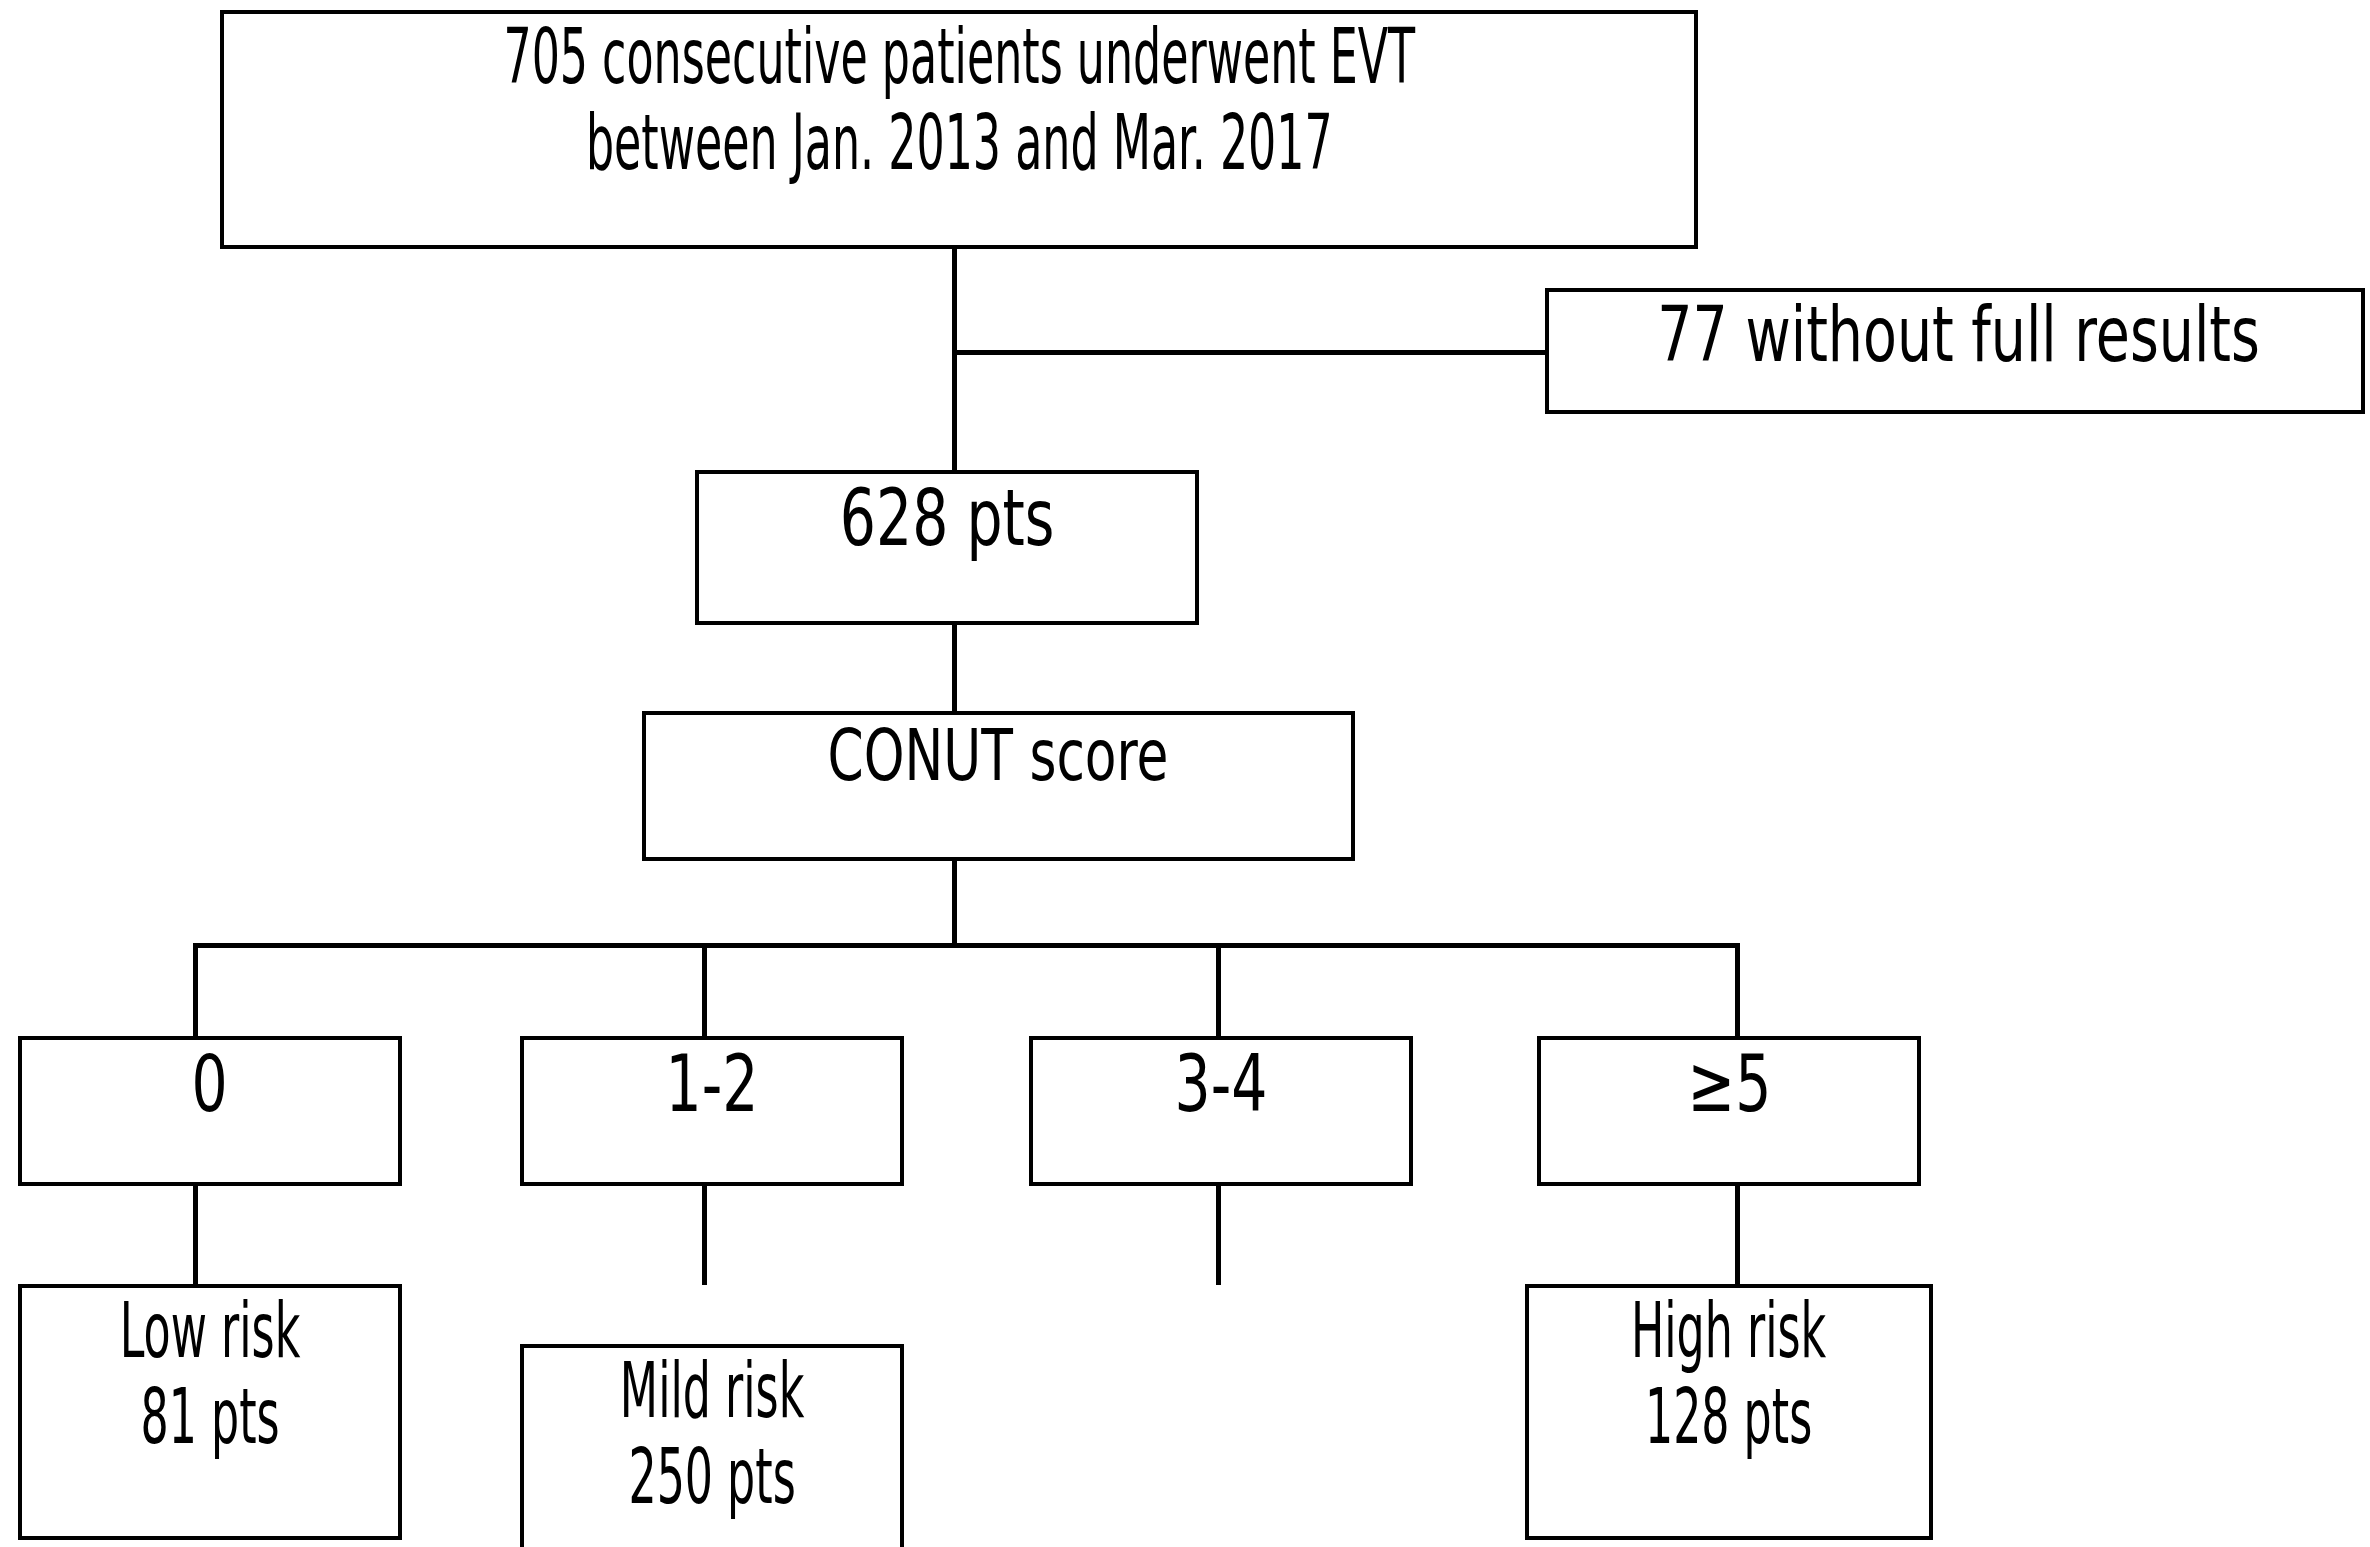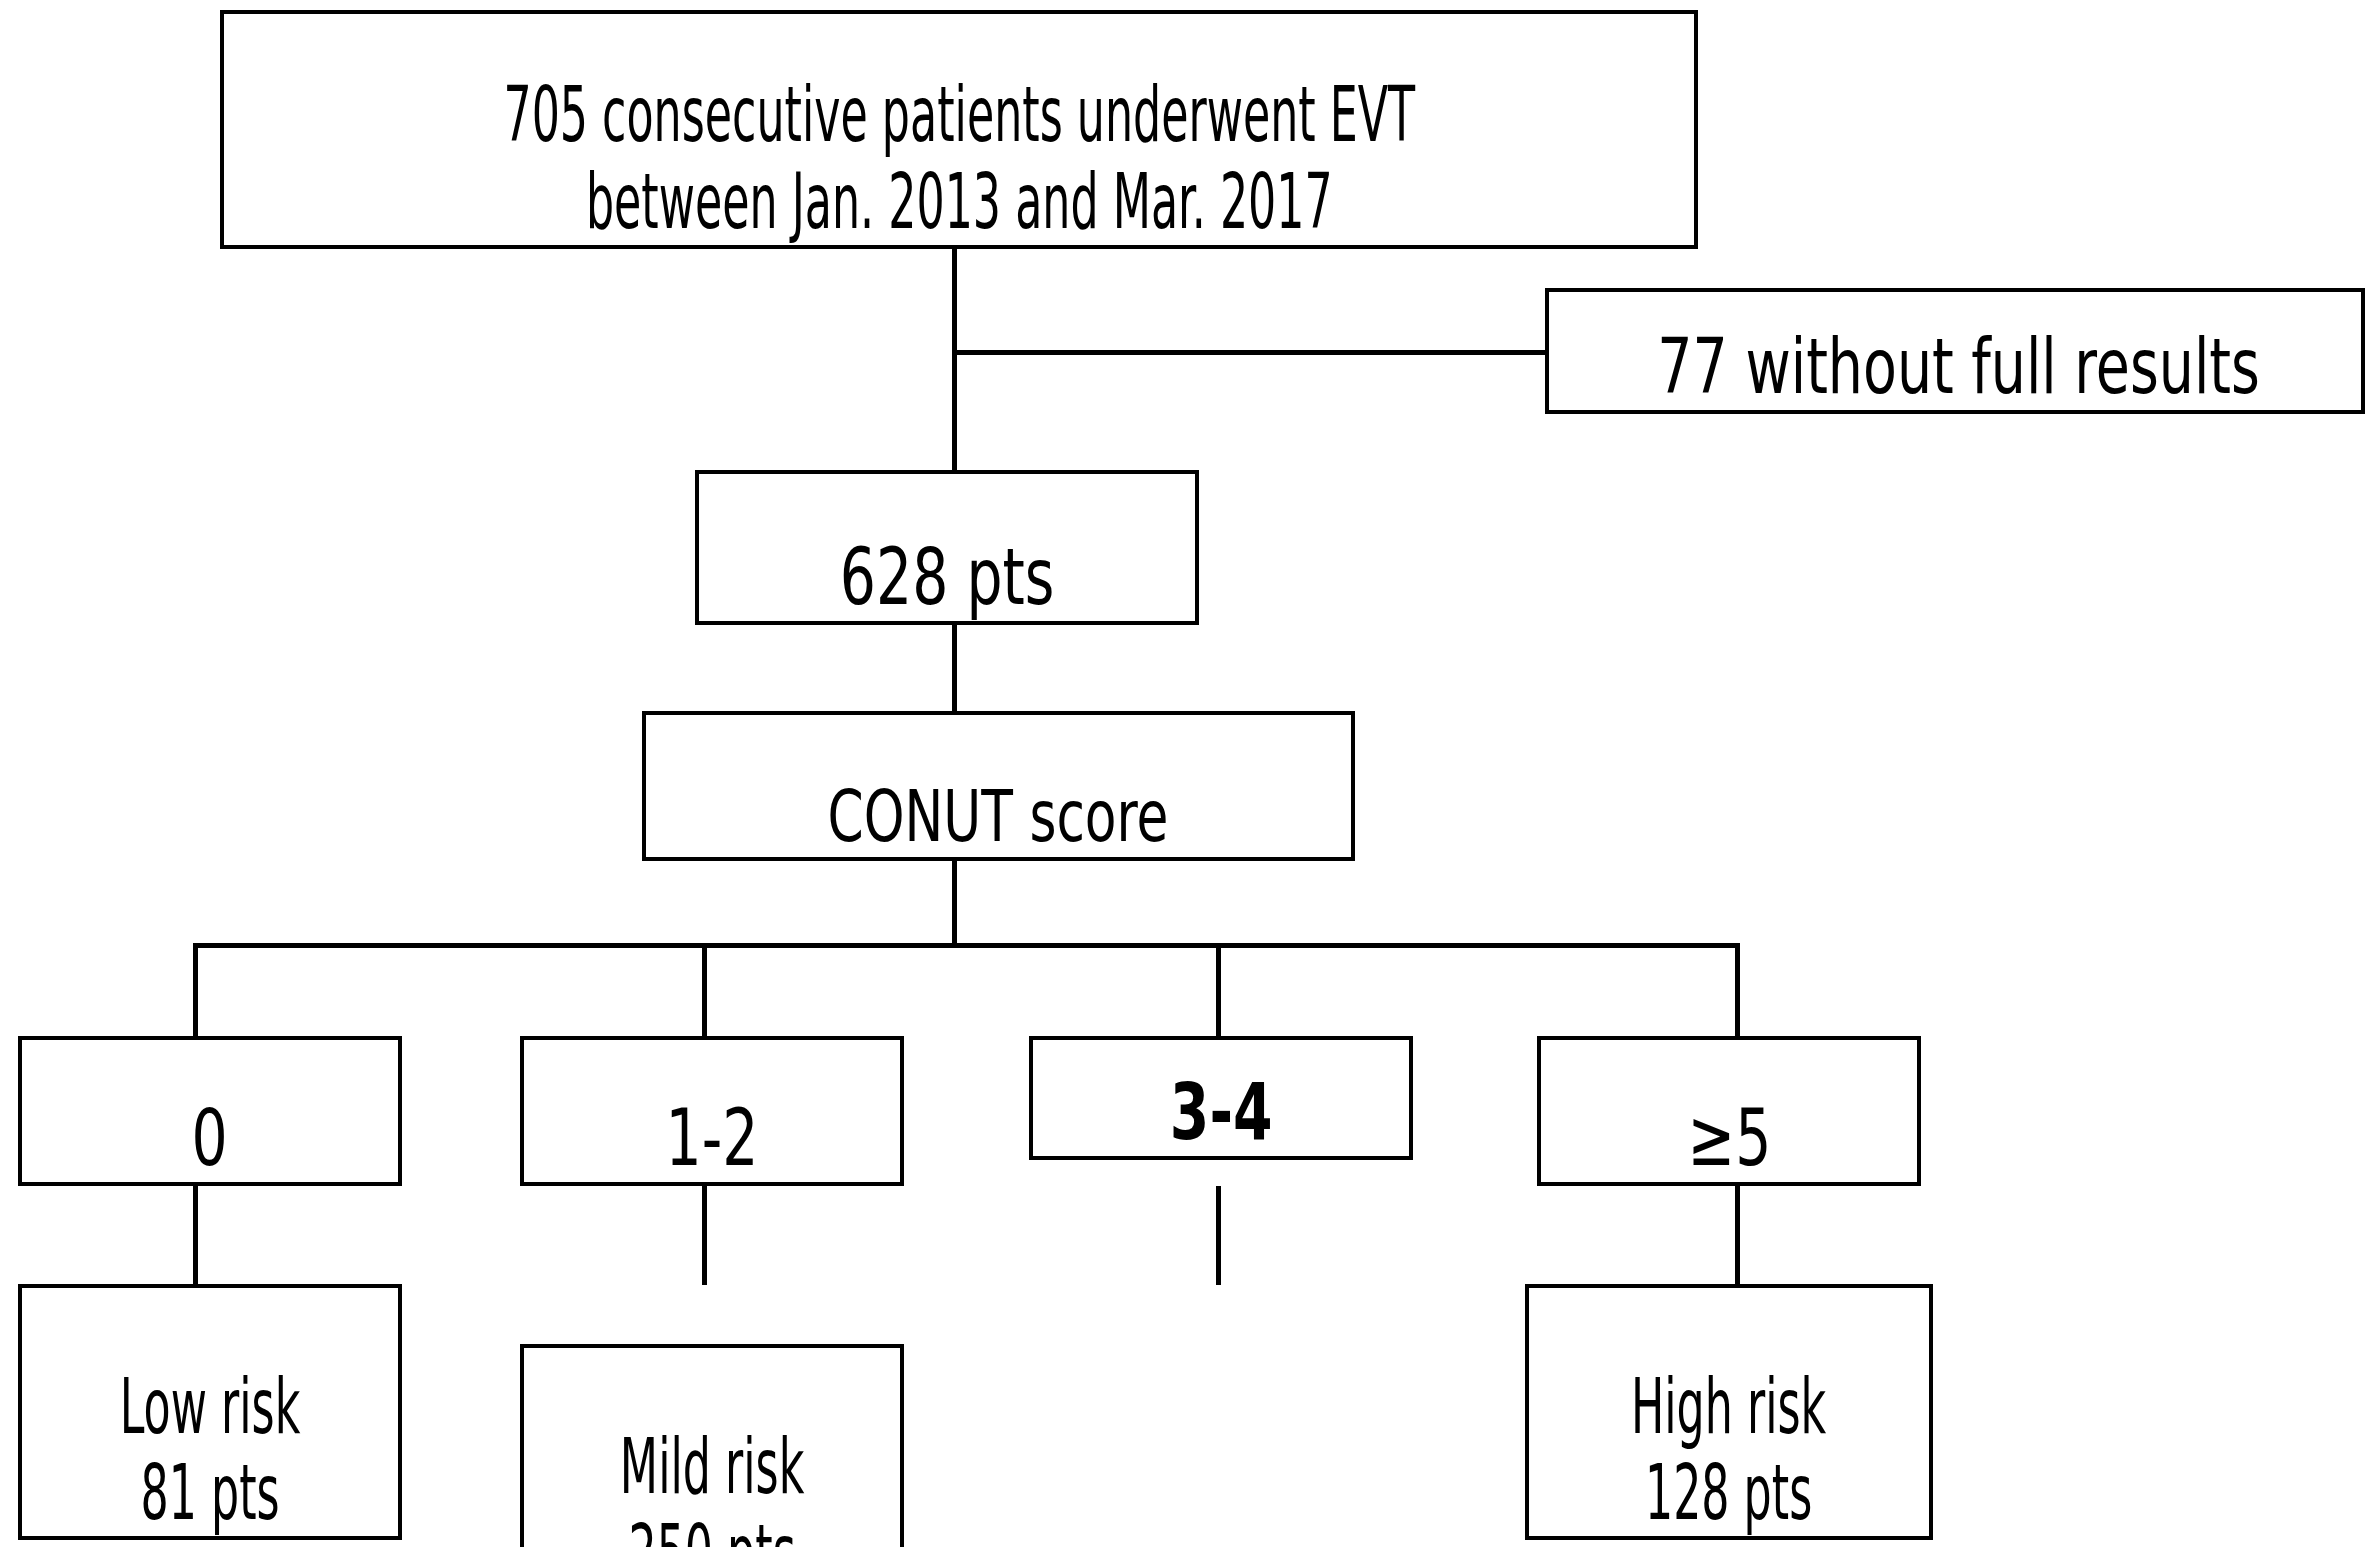--- a/index.html
+++ b/index.html
@@ -5,21 +5,21 @@
   html,body{margin:0;padding:0;background:#ffffff;}
   body{width:2370px;height:1548px;font-family:"DejaVu Sans Condensed","Liberation Sans",sans-serif;}
   #stage{position:relative;width:2370px;height:1548px;overflow:hidden;background:#fff;}
 
   .box{
     position:absolute;
     box-sizing:border-box;
     border:4.9px solid #000;
     background:#fff;
     display:flex;
-    align-items:flex-end;
+    align-items:flex-start;
     justify-content:center;
     text-align:center;
     color:#000;
     line-height:1.12;
     font-family:"DejaVu Sans Condensed","Liberation Sans",sans-serif;
     font-stretch:condensed;
     white-space:pre-line;
   }
   .box span{display:block;transform:scaleX(0.80);transform-origin:center;white-space:pre-line;}
 
@@ -62,21 +62,21 @@
   <div class="line vline" style="left:702px;top:943px;height:95px;"></div>
   <div class="line vline" style="left:1216px;top:943px;height:95px;"></div>
   <div class="line vline" style="left:1735px;top:943px;height:95px;"></div>
 
   <div class="box" style="left:17.7px;top:1036px;width:384px;height:150px;font-size:79px;">
     <span>0</span>
   </div>
   <div class="box" style="left:520px;top:1036px;width:384px;height:150px;font-size:79px;">
     <span>1-2</span>
   </div>
-  <div class="box" style="left:1029px;top:1036px;width:384px;height:124px;font-size:79px;font-weight:bold;">
+  <div class="box" style="left:1029px;top:1036px;width:384px;height:150px;font-size:79px;">
     <span>3-4</span>
   </div>
   <div class="box" style="left:1537px;top:1036px;width:384px;height:150px;font-size:79px;">
     <span>≥5</span>
   </div>
 
   <div class="line vline" style="left:193px;top:1186px;height:99px;"></div>
   <div class="line vline" style="left:702px;top:1186px;height:99px;"></div>
   <div class="line vline" style="left:1216px;top:1186px;height:99px;"></div>
   <div class="line vline" style="left:1735px;top:1186px;height:99px;"></div>

